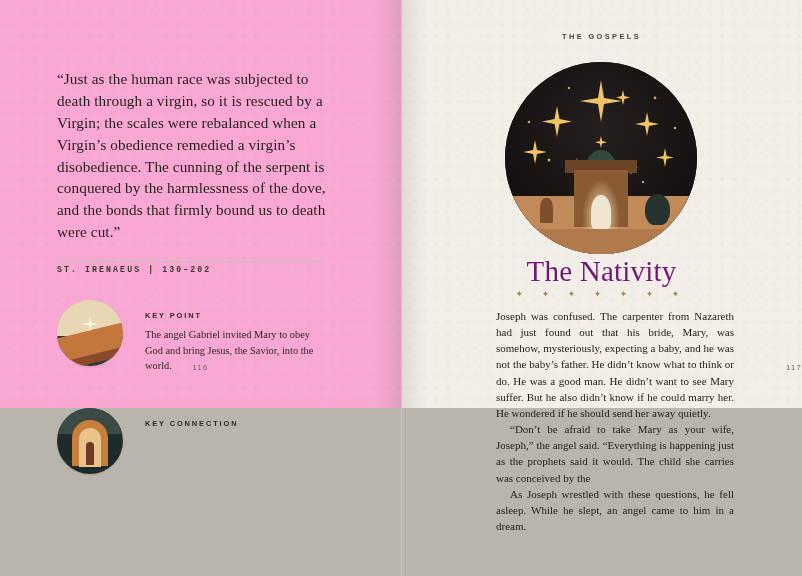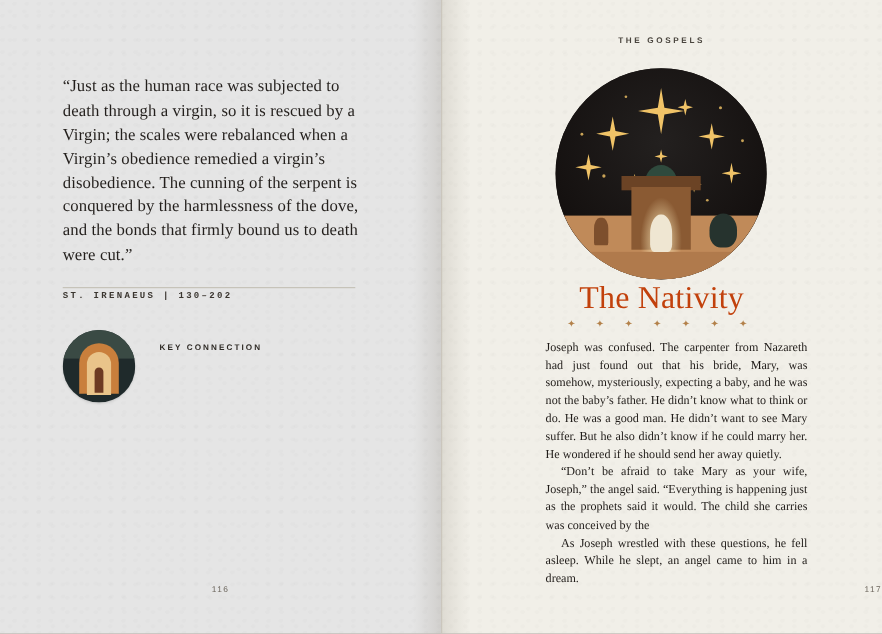--- a/index.html
+++ b/index.html
@@ -10,24 +10,24 @@
     font-family: "Liberation Serif", serif;
   }
   .spread {
     position: relative;
     width: 802px; height: 576px;
     display: flex;
     overflow: hidden;
   }
   .page {
     position: relative;
-    height: 576px;
+    height: 408px;
     background: #efece4;
   }
-  .page-left  { width: 401px; background: #e5e5e5; }
+  .page-left  { width: 401px; background: #f9a8d4; }
   .page-right { width: 401px; background: #f1efe8; }
 
   
   .gutter {
     position: absolute;
     left: 401px; top: 0;
     width: 1px; height: 576px;
     background: #c9c5bb;
     z-index: 5;
   }
@@ -181,21 +181,21 @@
     position:absolute; left:18%; bottom:16%; width:7%; height:13%;
     background:#7d4f2d; border-radius: 40% 40% 10% 10%;
   }
 
   .chapter-title {
     position: absolute;
     left: 0; right: 0; top: 255px;
     text-align: center;
     font-family: "Liberation Serif", serif;
     font-size: 29px;
-    color: #c2410c;
+    color: #701a75;
     letter-spacing: 0.2px;
   }
   .ornament {
     position: absolute;
     left: 0; right: 0; top: 289px;
     text-align: center;
     font-family: "Liberation Sans", sans-serif;
     font-size: 9px;
     letter-spacing: 8px;
     color: #b3814a;
@@ -239,20 +239,35 @@
 
     <div class="quote-block">
       <div class="quote-text">“Just as the human race was subjected to death through a virgin, so it is rescued by a Virgin; the scales were rebalanced when a Virgin’s obedience remedied a virgin’s disobedience. The cunning of the serpent is conquered by the harmlessness of the dove, and the bonds that firmly bound us to death were cut.”</div>
       <div class="quote-attr">ST. IRENAEUS | 130–202</div>
     </div>
 
     <div class="divider"></div>
 
     <div class="keys">
 
+      <div class="key-item">
+        <div class="key-thumb">
+          <div class="t1-bg"></div>
+          <div class="t1-bot"></div>
+          <div class="t1-diag2"></div>
+          <div class="t1-diag"></div>
+          <svg class="t1-star" viewBox="0 0 24 24">
+            <path d="M12 1 L13.6 10.4 L23 12 L13.6 13.6 L12 23 L10.4 13.6 L1 12 L10.4 10.4 Z" fill="#fdf6e6"></path>
+          </svg>
+        </div>
+        <div class="key-body">
+          <div class="key-label">KEY POINT</div>
+          <div class="key-text">The angel Gabriel invited Mary to obey God and bring Jesus, the Savior, into the world.</div>
+        </div>
+      </div>
 
       <div class="key-item">
         <div class="key-thumb">
           <div class="t2-bg"></div>
           <div class="t2-sky"></div>
           <div class="t2-arch"></div>
           <div class="t2-inner"></div>
           <div class="t2-fig"></div>
         </div>
         <div class="key-body">

